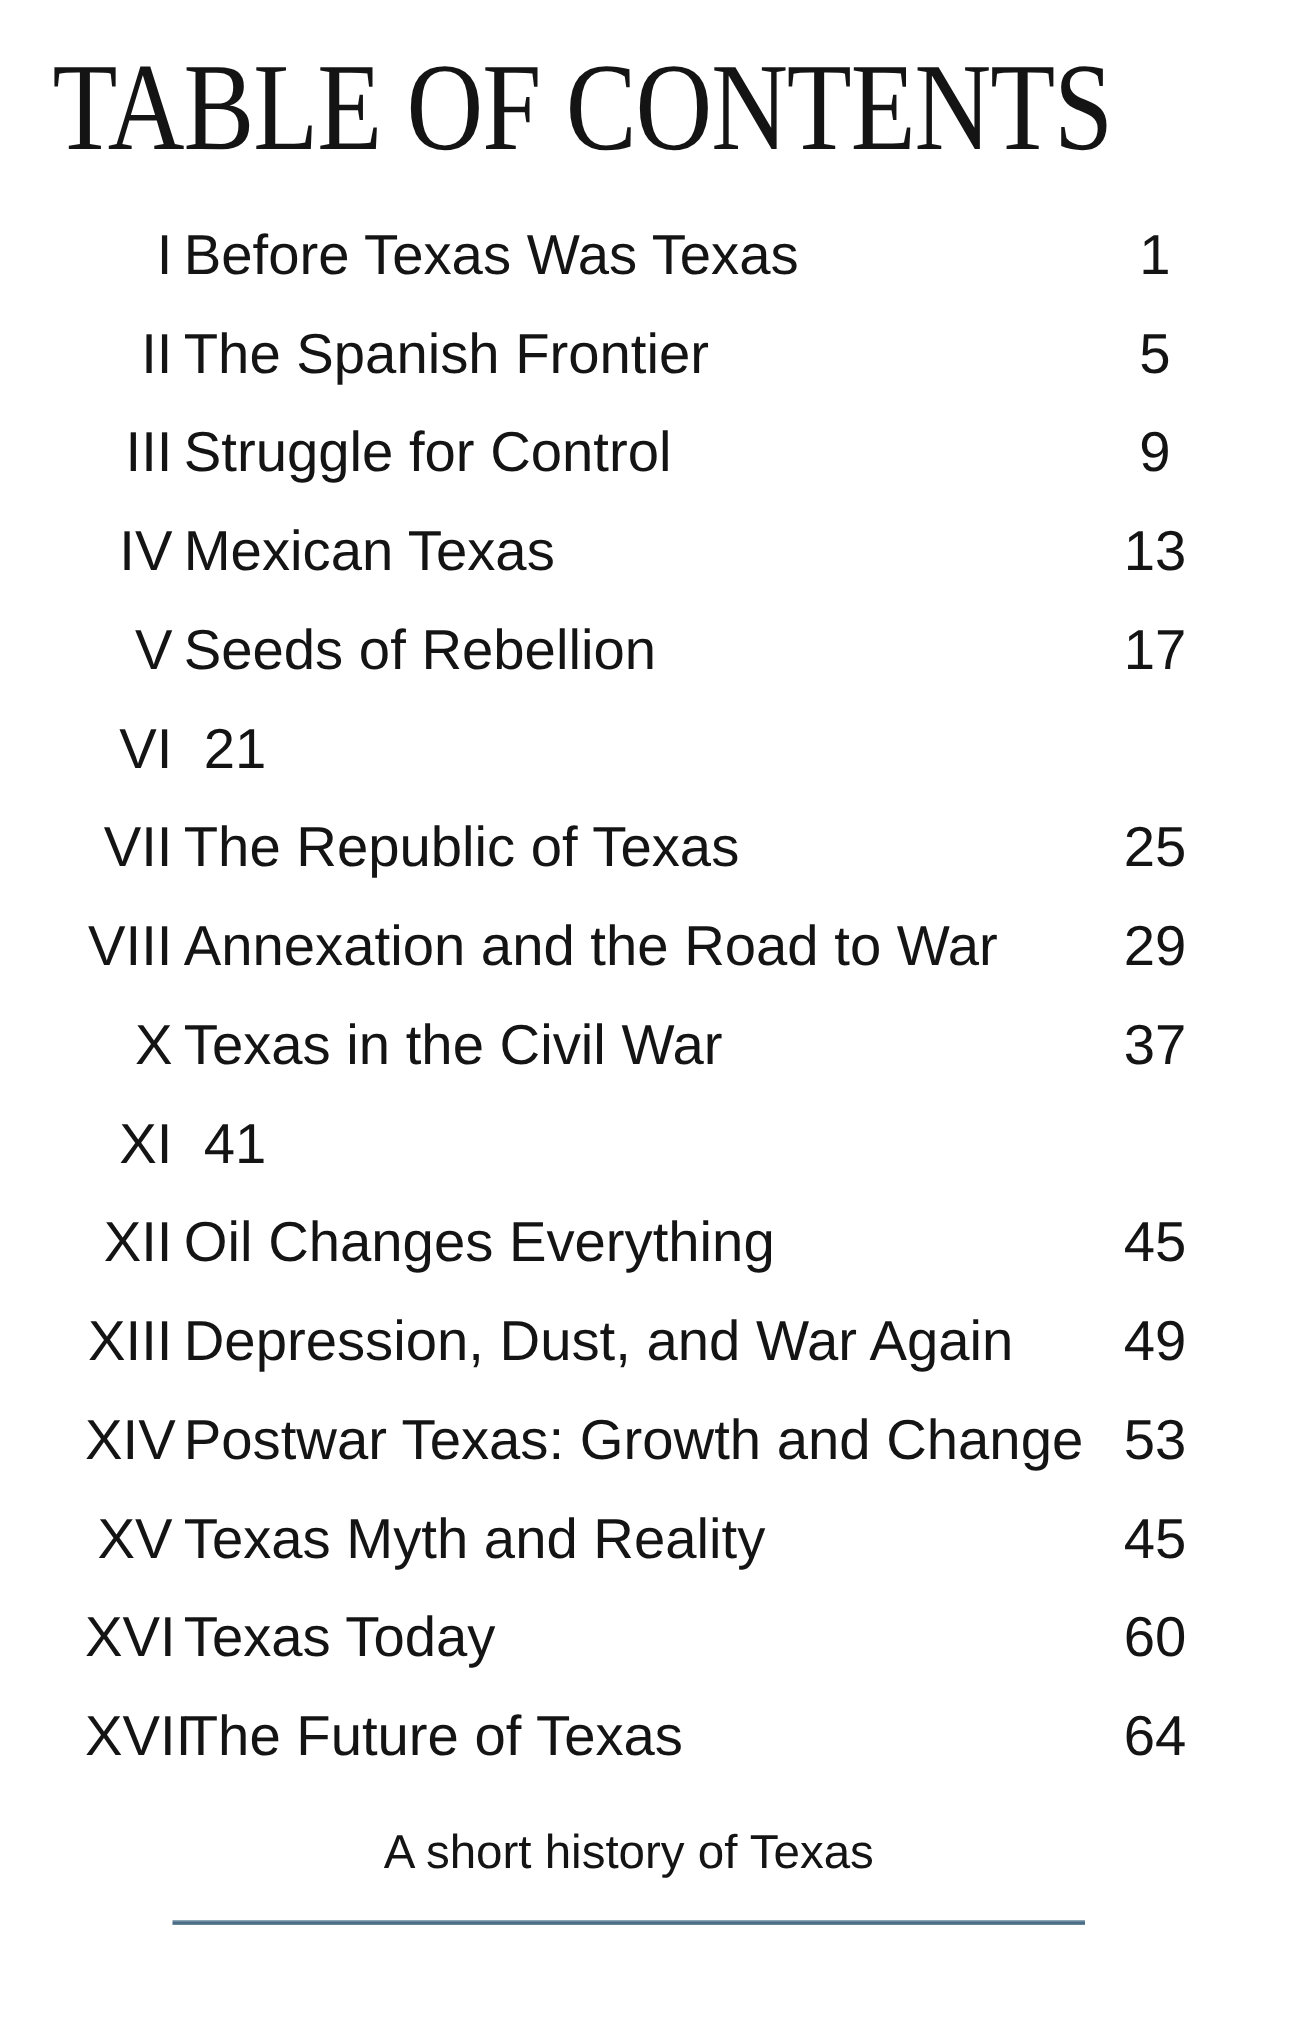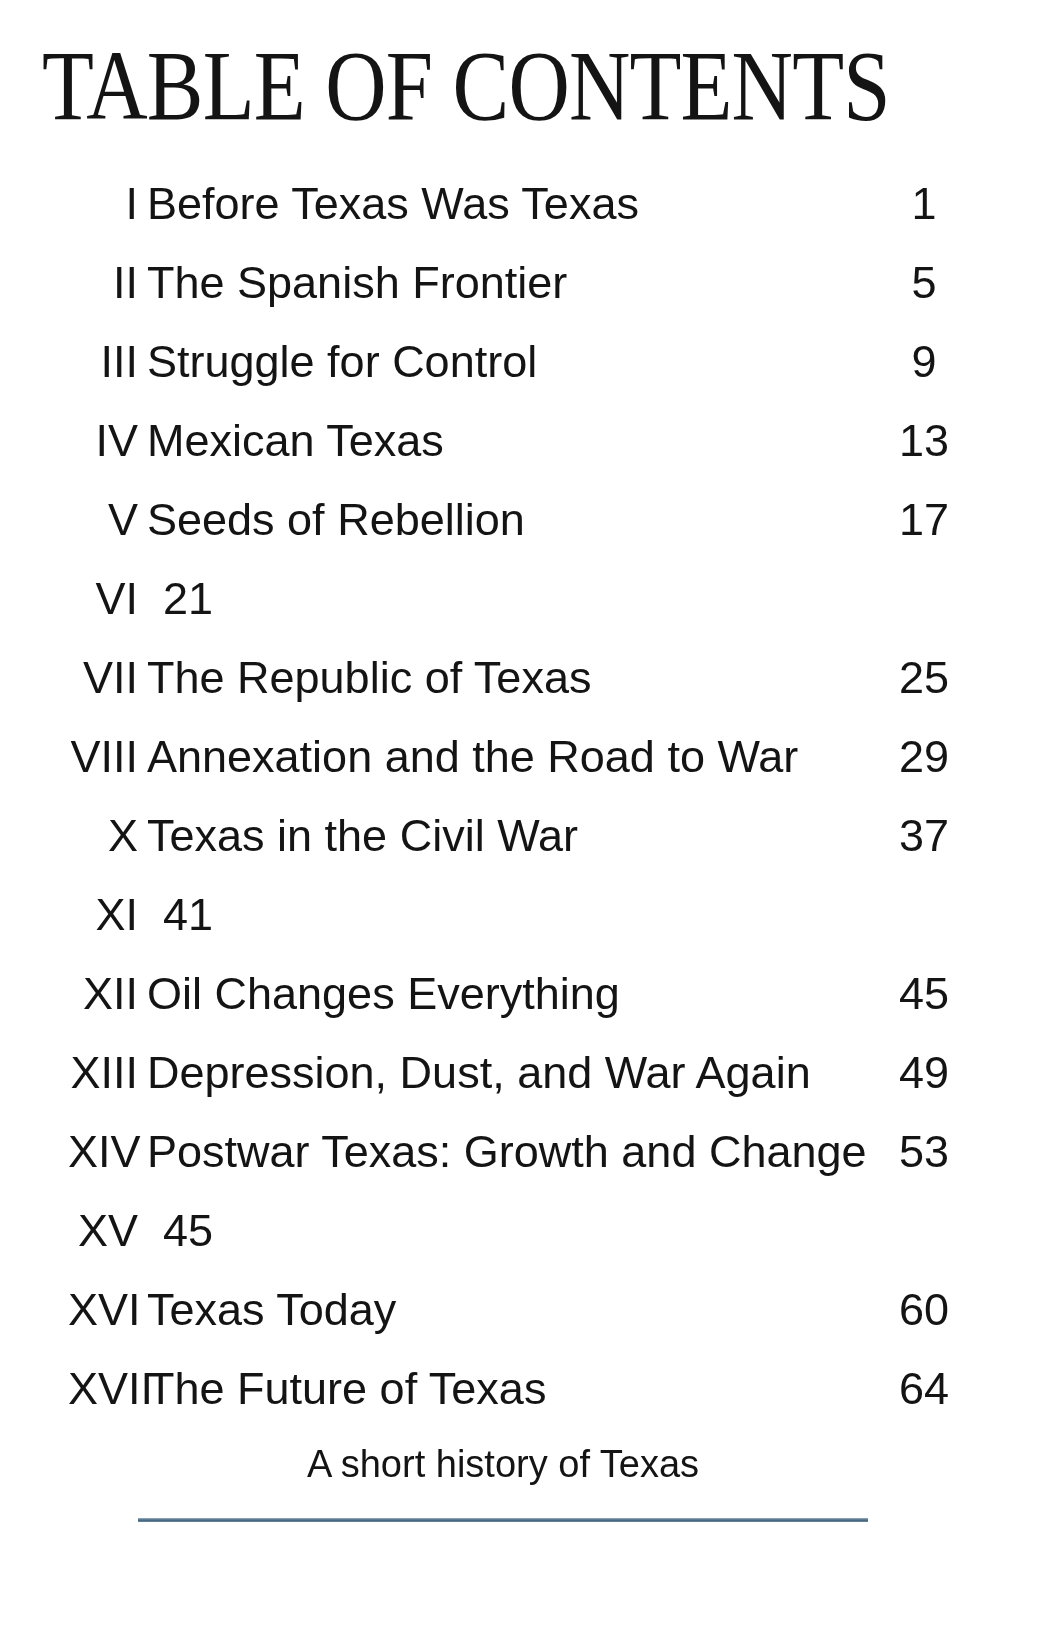--- a/index.html
+++ b/index.html
@@ -50,21 +50,21 @@
   .toc-page {
     width: 100px;
     min-width: 100px;
     text-align: center;
   }
   .footer-wrap {
     margin-right: 38px;
     text-align: center;
   }
   .book-subtitle {
-    margin-top: 12px;
+    margin-top: 30px;
     font-size: 38px;
     line-height: 48px;
   }
   .divider {
     width: 730px;
     height: 4px;
     margin: 30px auto 0 auto;
     background: linear-gradient(to bottom,
       var(--divider-light, #9db4c3) 0%,
       var(--divider-dark, #3f627e) 55%,
@@ -135,20 +135,21 @@
     <span class="toc-title">Depression, Dust, and War Again</span>
     <span class="toc-page">49</span>
   </div>
   <div class="toc-row">
     <span class="toc-num">XIV</span>
     <span class="toc-title">Postwar Texas: Growth and Change</span>
     <span class="toc-page">53</span>
   </div>
   <div class="toc-row">
     <span class="toc-num">XV</span>
+    <span class="toc-title">Texas Myth and Reality</span>
     <span class="toc-page">45</span>
   </div>
   <div class="toc-row">
     <span class="toc-num">XVI</span>
     <span class="toc-title">Texas Today</span>
     <span class="toc-page">60</span>
   </div>
   <div class="toc-row">
     <span class="toc-num">XVII</span>
     <span class="toc-title">The Future of Texas</span>

